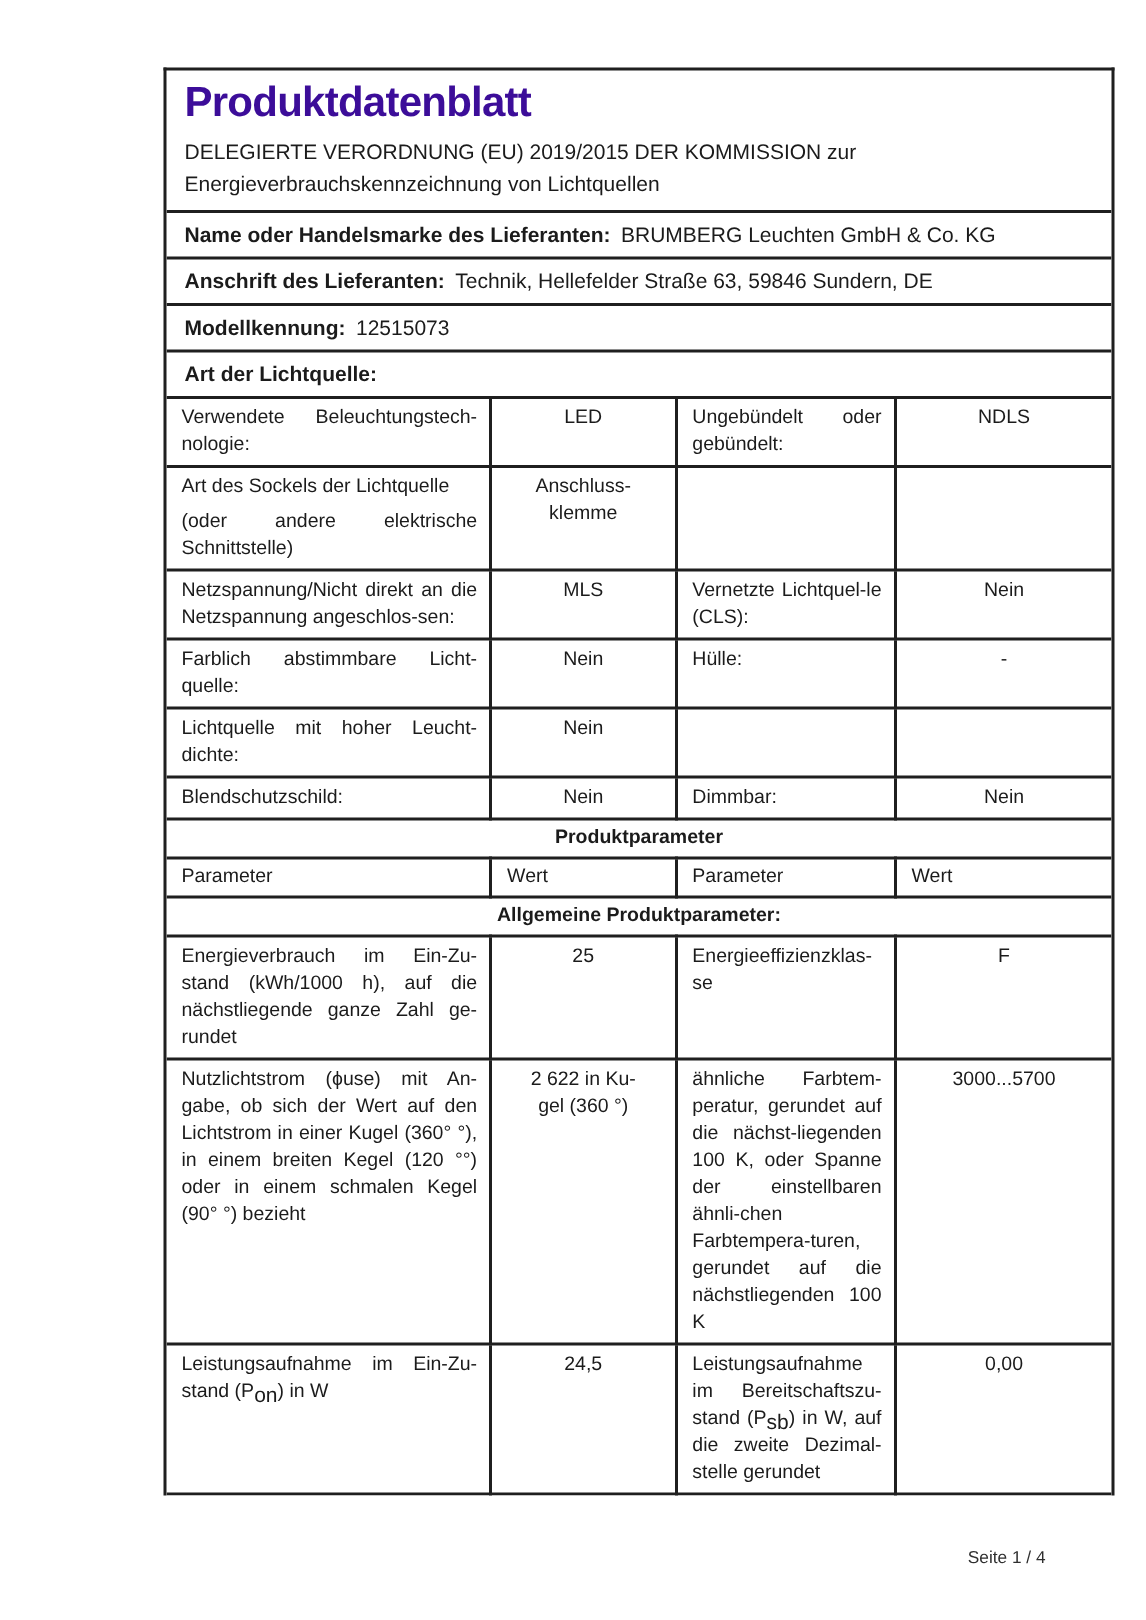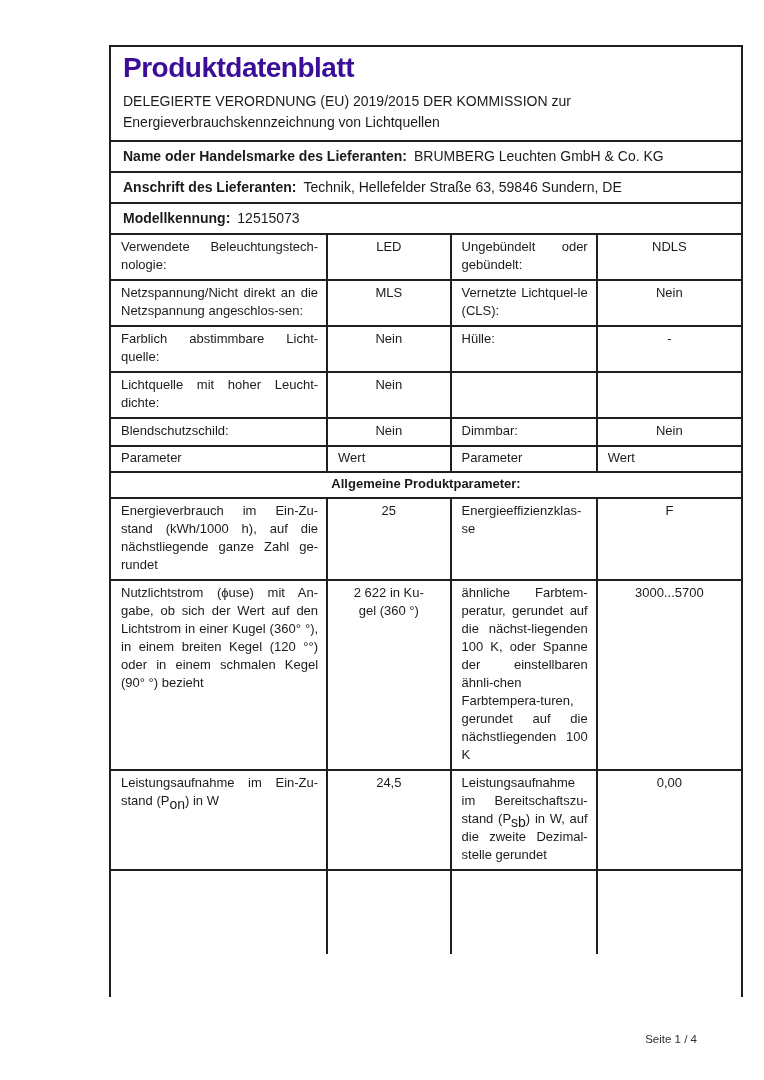--- a/index.html
+++ b/index.html
@@ -53,20 +53,23 @@
 
     <div class="info-row">
       <span class="lbl">Name oder Handelsmarke des Lieferanten:</span><span class="val">BRUMBERG Leuchten GmbH &amp; Co. KG</span>
     </div>
     <div class="info-row">
       <span class="lbl">Anschrift des Lieferanten:</span><span class="val">Technik, Hellefelder Straße 63, 59846 Sundern, DE</span>
     </div>
     <div class="info-row">
       <span class="lbl">Modellkennung:</span><span class="val">12515073</span>
     </div>
+    <div class="info-row">
+      <span class="lbl">Art der Lichtquelle:</span><span class="val"></span>
+    </div>
 
     <table class="grid">
       <colgroup>
         <col style="width:34.3%">
           <col style="width:19.6%">
           <col style="width:23.2%">
           <col style="width:22.9%">
       </colgroup>
       <tbody id="type-rows">
           <tr>
@@ -78,20 +81,35 @@
             </td>
             <td class="cell-label">
               <div class="para">Ungebündelt oder gebündelt:</div>
             </td>
             <td class="cell-value">
               <div class="para">NDLS</div>
             </td>
           </tr>
           <tr>
             <td class="cell-label">
+              <div class="para">Art des Sockels der Lichtquelle</div>
+              <div class="para">(oder andere elektrische Schnittstelle)</div>
+            </td>
+            <td class="cell-value">
+              <div class="para">Anschluss-<br>klemme</div>
+            </td>
+            <td class="cell-label">
+              <div class="para"></div>
+            </td>
+            <td class="cell-value">
+              <div class="para"></div>
+            </td>
+          </tr>
+          <tr>
+            <td class="cell-label">
               <div class="para">Netzspannung/Nicht direkt an die Netzspannung angeschlos-sen:</div>
             </td>
             <td class="cell-value">
               <div class="para">MLS</div>
             </td>
             <td class="cell-label">
               <div class="para">Vernetzte Lichtquel-le (CLS):</div>
             </td>
             <td class="cell-value">
               <div class="para">Nein</div>
@@ -134,20 +152,23 @@
             </td>
             <td class="cell-label">
               <div class="para">Dimmbar:</div>
             </td>
             <td class="cell-value">
               <div class="para">Nein</div>
             </td>
           </tr>
         </tbody>
       <tbody>
+        <tr class="section-row">
+          <td colspan="4">Produktparameter</td>
+        </tr>
         <tr class="colhead-row">
           <td>Parameter</td>
           <td>Wert</td>
           <td>Parameter</td>
           <td>Wert</td>
         </tr>
         <tr class="section-row">
           <td colspan="4">Allgemeine Produktparameter:</td>
         </tr>
       </tbody>

